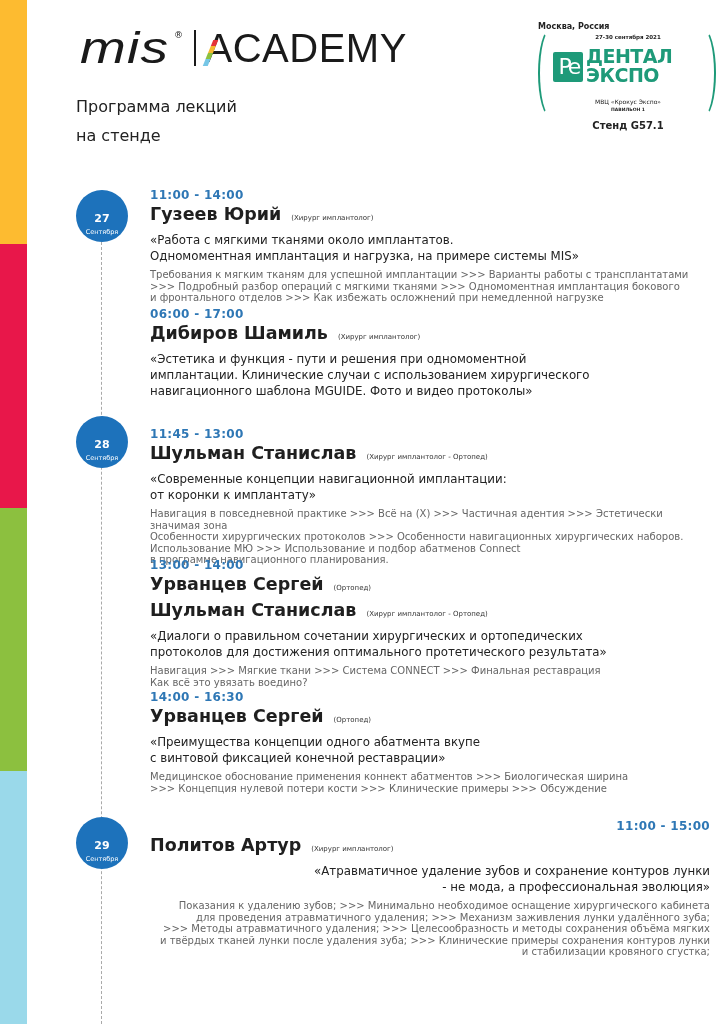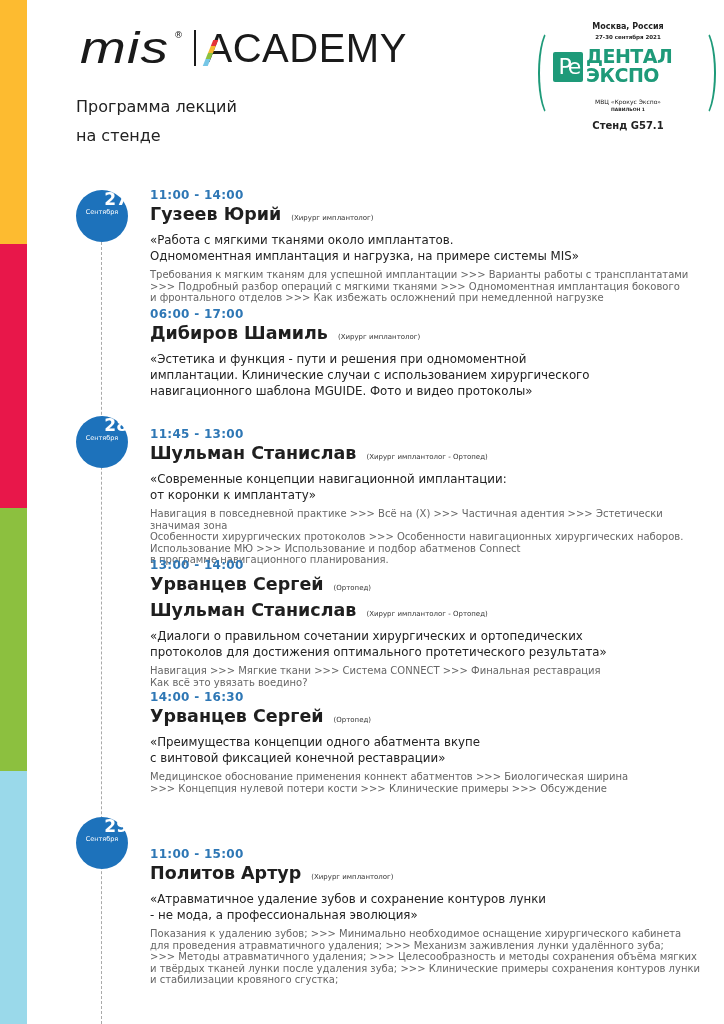--- a/index.html
+++ b/index.html
@@ -15,32 +15,32 @@
   .logo-academy { font-family: "Liberation Sans", sans-serif; font-size: 40px; font-weight: 400; color: #1a1a1a; letter-spacing: 0.5px; margin-top: 28px; }
   .logo-a { position: relative; display: inline-block; }
   .logo-a-stripe { position: absolute; left: 2px; bottom: 5px; width: 5px; height: 26px; transform: skewX(-22deg); background: linear-gradient(to bottom, #e53238 0%, #e53238 25%, #f5b82e 25%, #f5b82e 50%, #8dc13f 50%, #8dc13f 75%, #76c6e6 75%); }
 
   .page-title { position: absolute; left: 76px; top: 92px; font-family: "DejaVu Sans", sans-serif; font-size: 16px; line-height: 29px; font-weight: 500; color: #222; }
 
   .expo { position: absolute; left: 538px; top: 16px; width: 180px; height: 120px; }
   .expo-paren { position: absolute; top: 12px; width: 26px; height: 90px; border: 2.5px solid #1e9a79; border-radius: 50%; }
   .expo-paren.l { left: 0px; border-right-color: transparent; border-top-color: transparent; border-bottom-color: transparent; }
   .expo-paren.r { left: 152px; border-left-color: transparent; border-top-color: transparent; border-bottom-color: transparent; }
-  .expo-city { position: absolute; left: 0; width: 180px; top: 6px; text-align: center; font-size: 8px; font-weight: bold; color: #222; }
+  .expo-city { position: absolute; left: 0; width: 180px; top: 6px; font-size: 8px; font-weight: bold; color: #222; }
   .expo-dates { position: absolute; left: 0; width: 180px; top: 18px; text-align: center; font-size: 5.5px; font-weight: bold; color: #222; }
   .expo-mark { position: absolute; left: 15px; top: 36px; width: 30px; height: 30px; background: #1e9a79; border-radius: 2px; color: #fff; font-size: 22px; font-weight: normal; line-height: 30px; text-align: center; letter-spacing: -4px; }
   .expo-name { position: absolute; left: 48px; top: 31px; color: #1e9a79; font-size: 19px; font-weight: bold; line-height: 19px; letter-spacing: -0.5px; }
   .expo-venue { position: absolute; left: 0; width: 180px; top: 82px; text-align: center; font-size: 6px; color: #222; }
   .expo-pav { position: absolute; left: 0; width: 180px; top: 91px; text-align: center; font-size: 4.5px; font-weight: bold; color: #222; }
   .expo-stand { position: absolute; left: 0; width: 180px; top: 104px; text-align: center; font-size: 10px; font-weight: bold; color: #222; }
 
   .timeline { position: absolute; left: 101px; width: 0; border-left: 1px dashed #a9a9a9; }
 
   .day { position: absolute; left: 76px; width: 52px; height: 52px; border-radius: 50%; background: #1d72bb; color: #fff; text-align: center; }
-  .day-num { display: block; font-size: 17px; font-weight: bold; line-height: 18px; margin-top: 0; text-align: right; }
+  .day-num { display: block; font-size: 11px; font-weight: bold; line-height: 18px; margin-top: 20px; }
   .day-month { display: block; font-size: 6.5px; line-height: 9px; }
 
   .session { position: absolute; left: 150px; width: 560px; }
   .time { font-size: 12px; font-weight: bold; color: #2e77b5; line-height: 16px; letter-spacing: 0.3px; }
   .speaker { display: flex; align-items: baseline; line-height: 22px; white-space: nowrap; }
   .speaker-name { font-size: 17.5px; font-weight: bold; color: #1f1f1f; }
   .speaker-role { font-size: 7px; color: #333; margin-left: 10px; }
   .talk { font-size: 11.8px; font-weight: 500; color: #222; line-height: 16px; margin-top: 3px; white-space: pre-line; }
   .desc { font-size: 10px; color: #666; line-height: 11.5px; margin-top: 5px; white-space: pre-line; }
 </style>
@@ -156,21 +156,21 @@
   <div class="speaker">
     <span class="speaker-name">Урванцев Сергей</span>
     <span class="speaker-role">(Ортопед)</span>
   </div>
   <div class="talk">«Преимущества концепции одного абатмента вкупе
 с винтовой фиксацией конечной реставрации»</div>
   <div class="desc">Медицинское обоснование применения коннект абатментов  &gt;&gt;&gt;  Биологическая ширина
 &gt;&gt;&gt;  Концепция нулевой потери кости  &gt;&gt;&gt;  Клинические примеры  &gt;&gt;&gt;   Обсуждение</div>
 </div>
 
-<div class="session" style="top:846px;">
+<div class="session" style="top:818px;text-align:right;">
   <div class="time">11:00 - 15:00</div>
   <div class="speaker">
     <span class="speaker-name">Политов Артур</span>
     <span class="speaker-role">(Хирург имплантолог)</span>
   </div>
   <div class="talk">«Атравматичное удаление зубов и сохранение контуров лунки
 - не мода, а профессиональная эволюция»</div>
   <div class="desc">Показания к удалению зубов;  &gt;&gt;&gt;  Минимально необходимое оснащение хирургического кабинета
 для проведения атравматичного удаления;  &gt;&gt;&gt; Механизм заживления лунки удалённого зуба;
 &gt;&gt;&gt; Методы атравматичного удаления;  &gt;&gt;&gt; Целесообразность и методы сохранения объёма мягких

